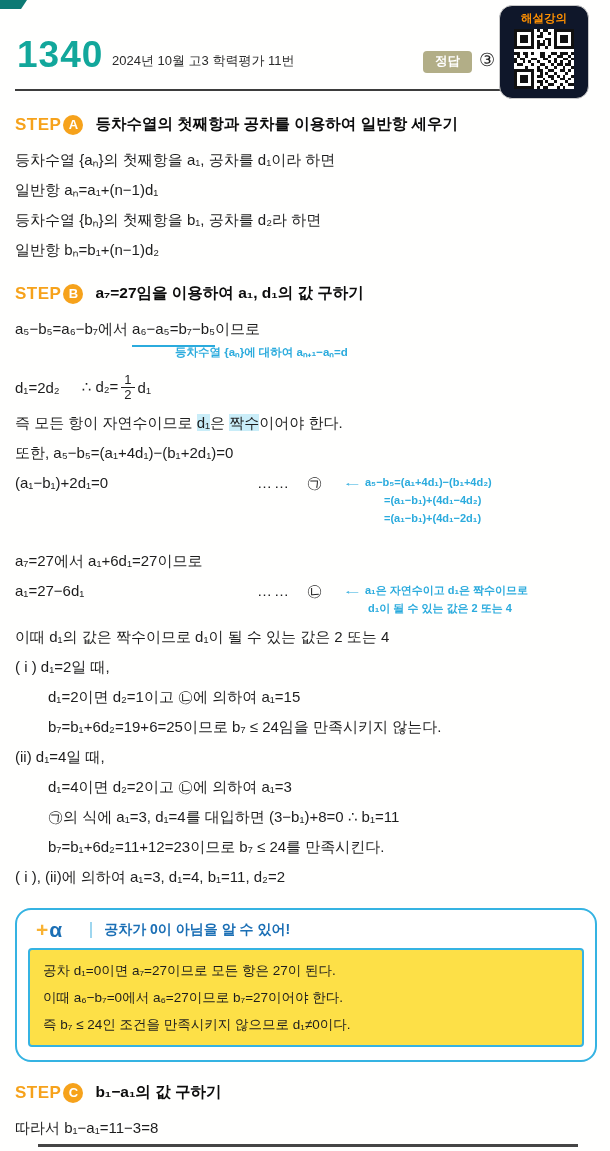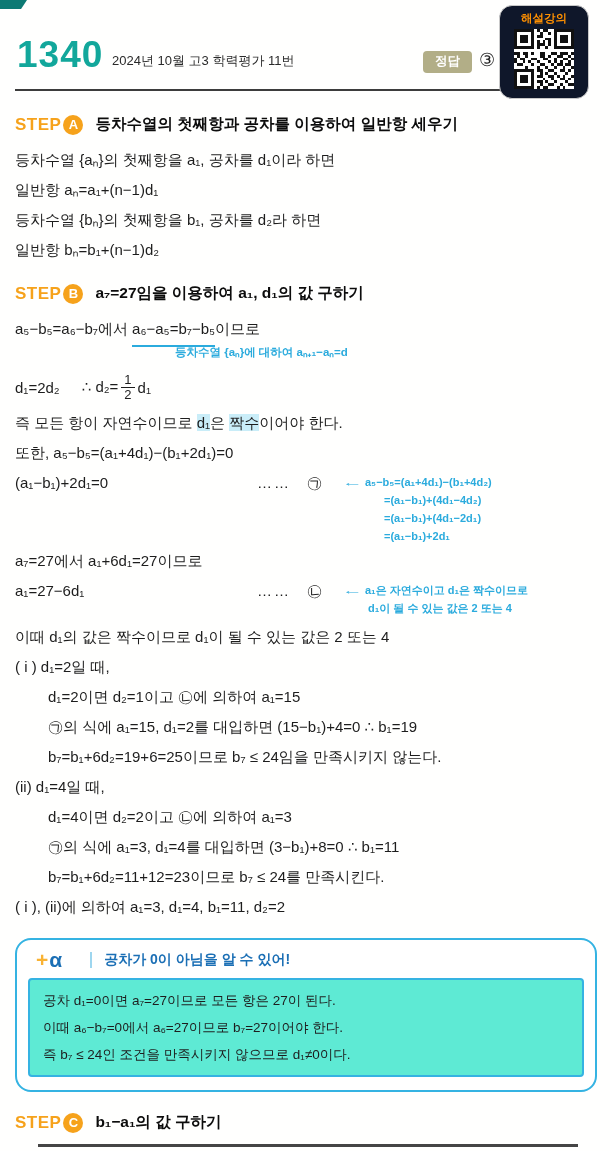--- a/index.html
+++ b/index.html
@@ -48,21 +48,21 @@
   .sp-after-annot1{margin-bottom:48px;}
   .sp-after-annot2{margin-bottom:16px;}
   .case-sub{margin-left:33px;}
   
   .plus-box{border:2.5px solid #35b3e2;border-radius:16px;margin-top:16px;padding:8px 11px 13px;background:#fff;}
   .plus-head{display:flex;align-items:center;padding:3px 8px 9px;}
   .plus-sign{color:#f9b233;font-weight:bold;font-size:21px;line-height:18px;}
   .alpha-sign{color:var(--blue);font-weight:bold;font-size:21px;line-height:18px;margin-left:1px;}
   .vbar{width:2px;height:16px;background:#9ed6ef;margin:0 12px 0 28px;}
   .plus-title{color:var(--blue);font-weight:bold;font-size:14px;}
-  .plus-inner{border:2px solid #35b3e2;border-radius:4px;padding:7px 13px;font-size:13.5px;line-height:27px;background:#5eead4;}
+  .plus-inner{border:2px solid #35b3e2;border-radius:4px;padding:7px 13px;font-size:13.5px;line-height:27px;background:#fde047;}
   .bottom-rule{position:absolute;left:38px;top:1144px;width:540px;height:2.5px;background:#454545;}
 </style>
 </head>
 <body>
 
 <div>
   <div class="corner-mark"></div>
 
   <div>
     <span class="prob-num">1340</span>
@@ -211,41 +211,39 @@
     <div class="line">또한, a₅−b₅=(a₁+4d₁)−(b₁+2d₁)=0</div>
 
     <div class="line row sp-after-annot1">
       <span>(a₁−b₁)+2d₁=0</span>
       <span class="dots">……</span>
       <span class="circ-marker">㉠</span>
       <span class="annot">
         <span><span class="arrow">←</span><span>a₅−b₅=(a₁+4d₁)−(b₁+4d₂)</span></span>
         <div class="cont">=(a₁−b₁)+(4d₁−4d₂)</div>
         <div class="cont">=(a₁−b₁)+(4d₁−2d₁)</div>
-        <div class="cont">=(a₁−b₁)+2d₁</div>
       </span>
     </div>
 
     <div class="line">a₇=27에서 a₁+6d₁=27이므로</div>
 
     <div class="line row sp-after-annot2">
       <span>a₁=27−6d₁</span>
       <span class="dots">……</span>
       <span class="circ-marker">㉡</span>
       <span class="annot">
         <span><span class="arrow">←</span><span>a₁은 자연수이고 d₁은 짝수이므로</span></span>
         <div style="padding-left:26px;">d₁이 될 수 있는 값은 2 또는 4</div>
       </span>
     </div>
 
     <div class="line">이때 d₁의 값은 짝수이므로 d₁이 될 수 있는 값은 2 또는 4</div>
 
     <div class="line">( i ) d₁=2일 때,</div>
     <div class="line case-sub">d₁=2이면 d₂=1이고 ㉡에 의하여 a₁=15</div>
-    <div class="line case-sub">㉠의 식에 a₁=15, d₁=2를 대입하면 (15−b₁)+4=0    ∴ b₁=19</div>
     <div class="line case-sub">b₇=b₁+6d₂=19+6=25이므로 b₇ ≤ 24임을 만족시키지 않는다.</div>
 
     <div class="line">(ii) d₁=4일 때,</div>
     <div class="line case-sub">d₁=4이면 d₂=2이고 ㉡에 의하여 a₁=3</div>
     <div class="line case-sub">㉠의 식에 a₁=3, d₁=4를 대입하면 (3−b₁)+8=0    ∴ b₁=11</div>
     <div class="line case-sub">b₇=b₁+6d₂=11+12=23이므로 b₇ ≤ 24를 만족시킨다.</div>
 
     <div class="line">( i ), (ii)에 의하여 a₁=3, d₁=4, b₁=11, d₂=2</div>
 
     <div class="plus-box">

